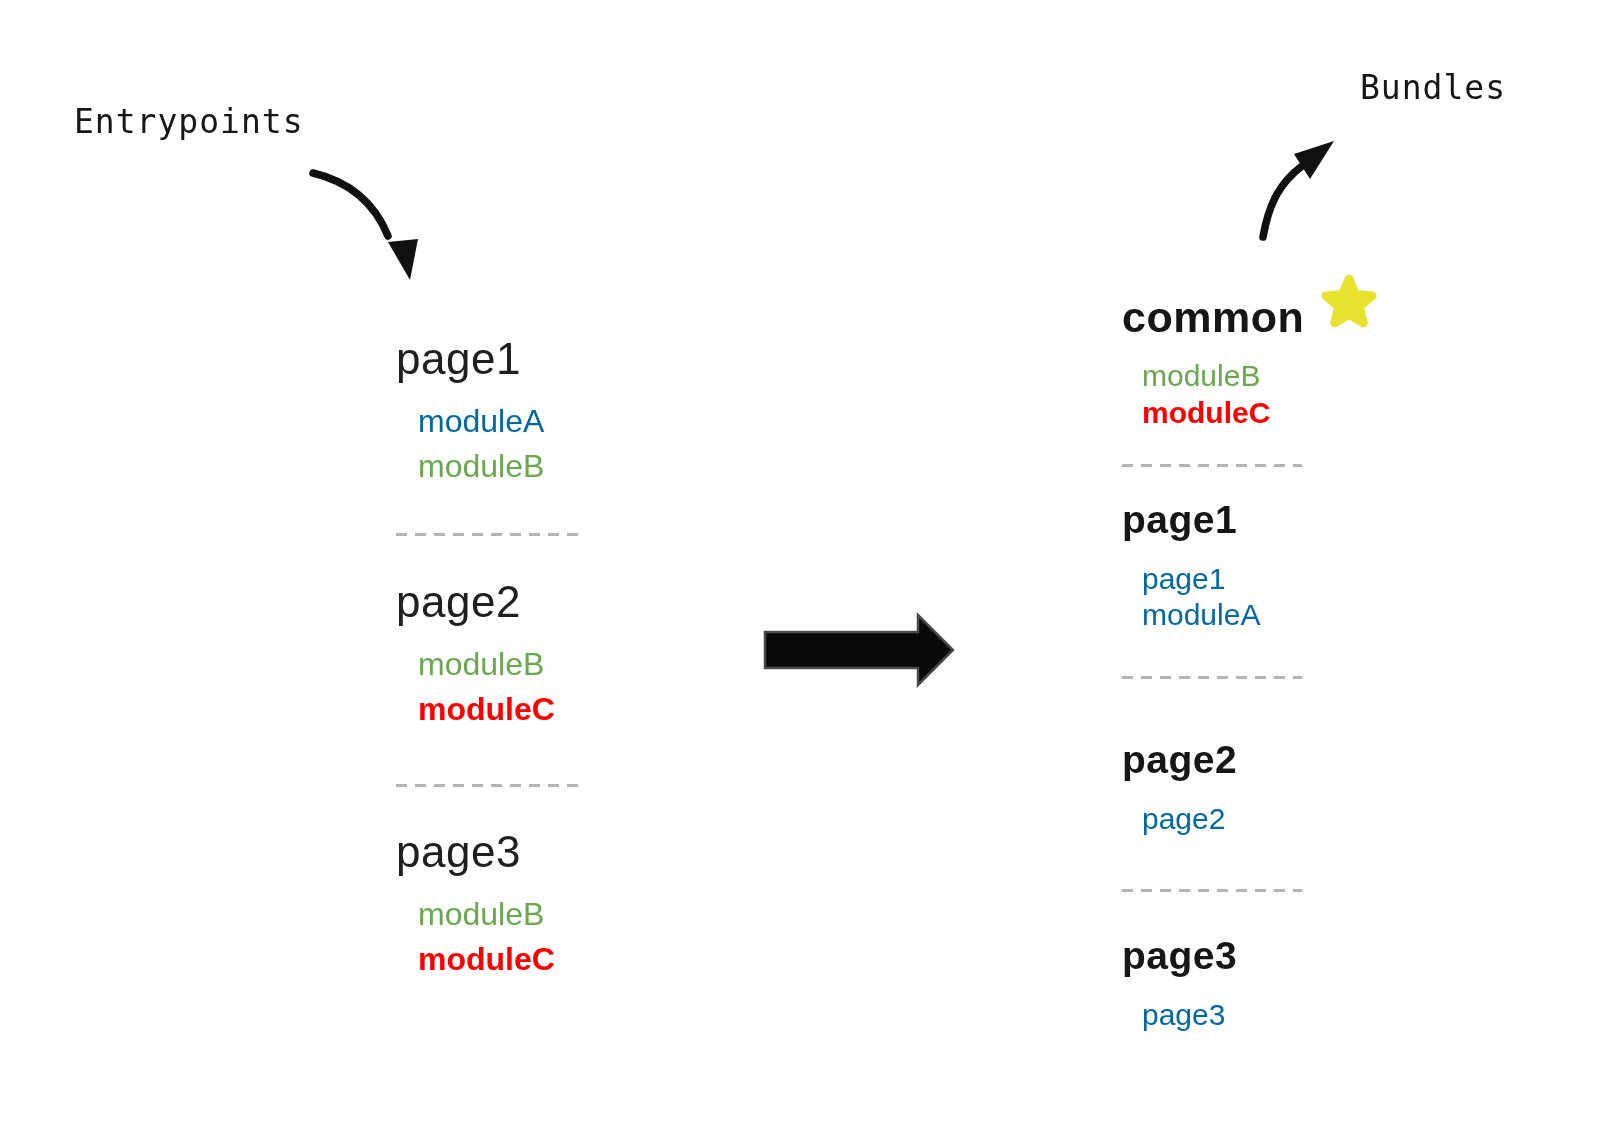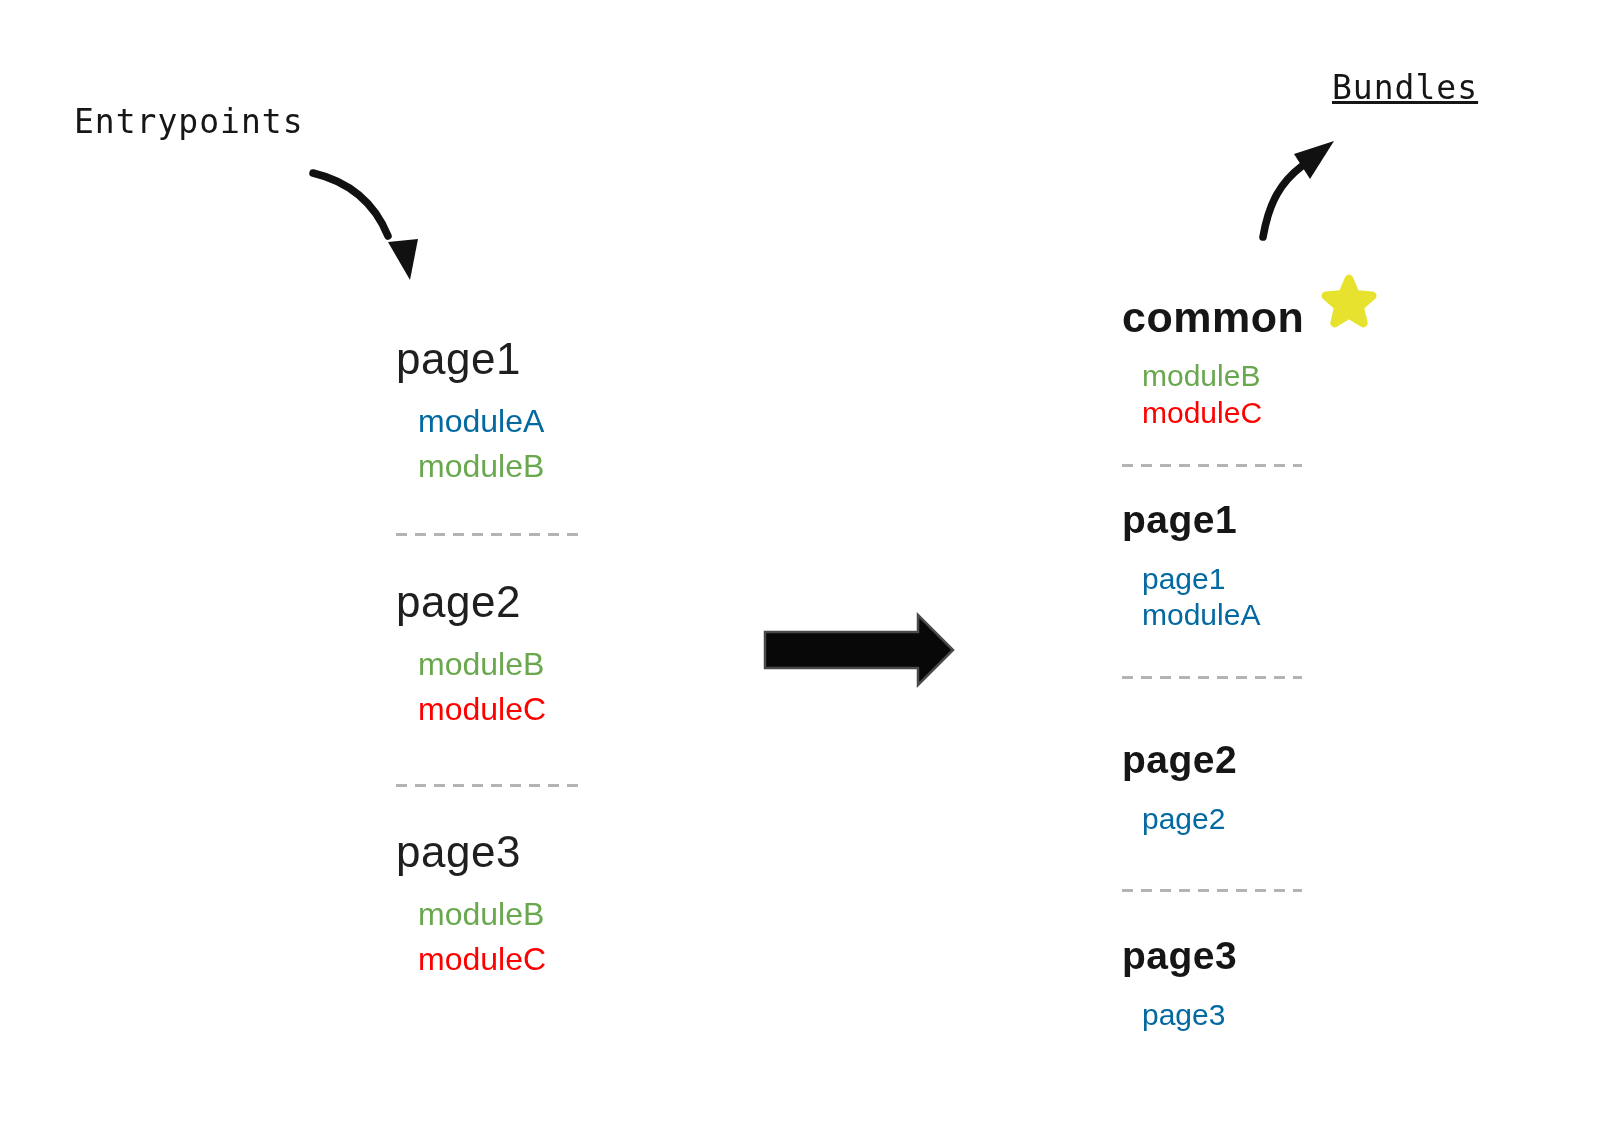--- a/index.html
+++ b/index.html
@@ -34,39 +34,39 @@
     color:#161616;letter-spacing:0.5px;
   }
   .bd-title.big{font-size:43px;line-height:50px;}
   .bd-group .mods{margin-top:15px;padding-left:20px;}
   .bd-group .mod{font-size:30px;line-height:37px;white-space:nowrap;}
   .bd-group .mods.loose{margin-top:18px;}
   .bd-group .mods.loose .mod{line-height:36px;}
   
   .c-black{color:#0369a1;font-weight:400;}
   .c-green{color:var(--green,#6aa84f);font-weight:400;}
-  .c-red{color:var(--red,#ff0000);font-weight:400;}
+  .c-red{color:var(--red,#ff0000);font-weight:700;}
   
   .dash-sep{
     position:absolute;height:3px;
     background:repeating-linear-gradient(to right,
       var(--dash,#b5b3b3) 0 11px, transparent 11px 19px);
   }
   .dash-sep.left{left:396px;width:182px;}
   .dash-sep.right{left:1122px;width:180px;}
   svg{display:block;}
 </style>
 </head>
 <body>
 
 <div class="canvas">
 
   <div class="abs mono" style="left:74px;top:102px;">Entrypoints</div>
 
-  <div class="abs mono" style="left:1332px;top:68px;text-decoration:underline;">Bundles</div>
+  <div class="abs mono" style="left:1360px;top:68px;">Bundles</div>
 
   <svg class="abs" style="left:303px;top:162px;" width="125" height="128" viewBox="0 0 125 128">
     <path d="M 10 11 C 48 20, 72 42, 85 74" fill="none" stroke="#111111" stroke-width="7.5" stroke-linecap="round"></path>
     <polygon points="107,118 85,80 115,77" fill="#111111"></polygon>
   </svg>
 
   <svg class="abs" style="left:1250px;top:130px;" width="100" height="115" viewBox="0 0 100 115">
     <path d="M 13 107 C 19 72, 31 52, 52 36" fill="none" stroke="#111111" stroke-width="7.5" stroke-linecap="round"></path>
     <polygon points="84,11 44,24 60,49" fill="#111111"></polygon>
   </svg>

